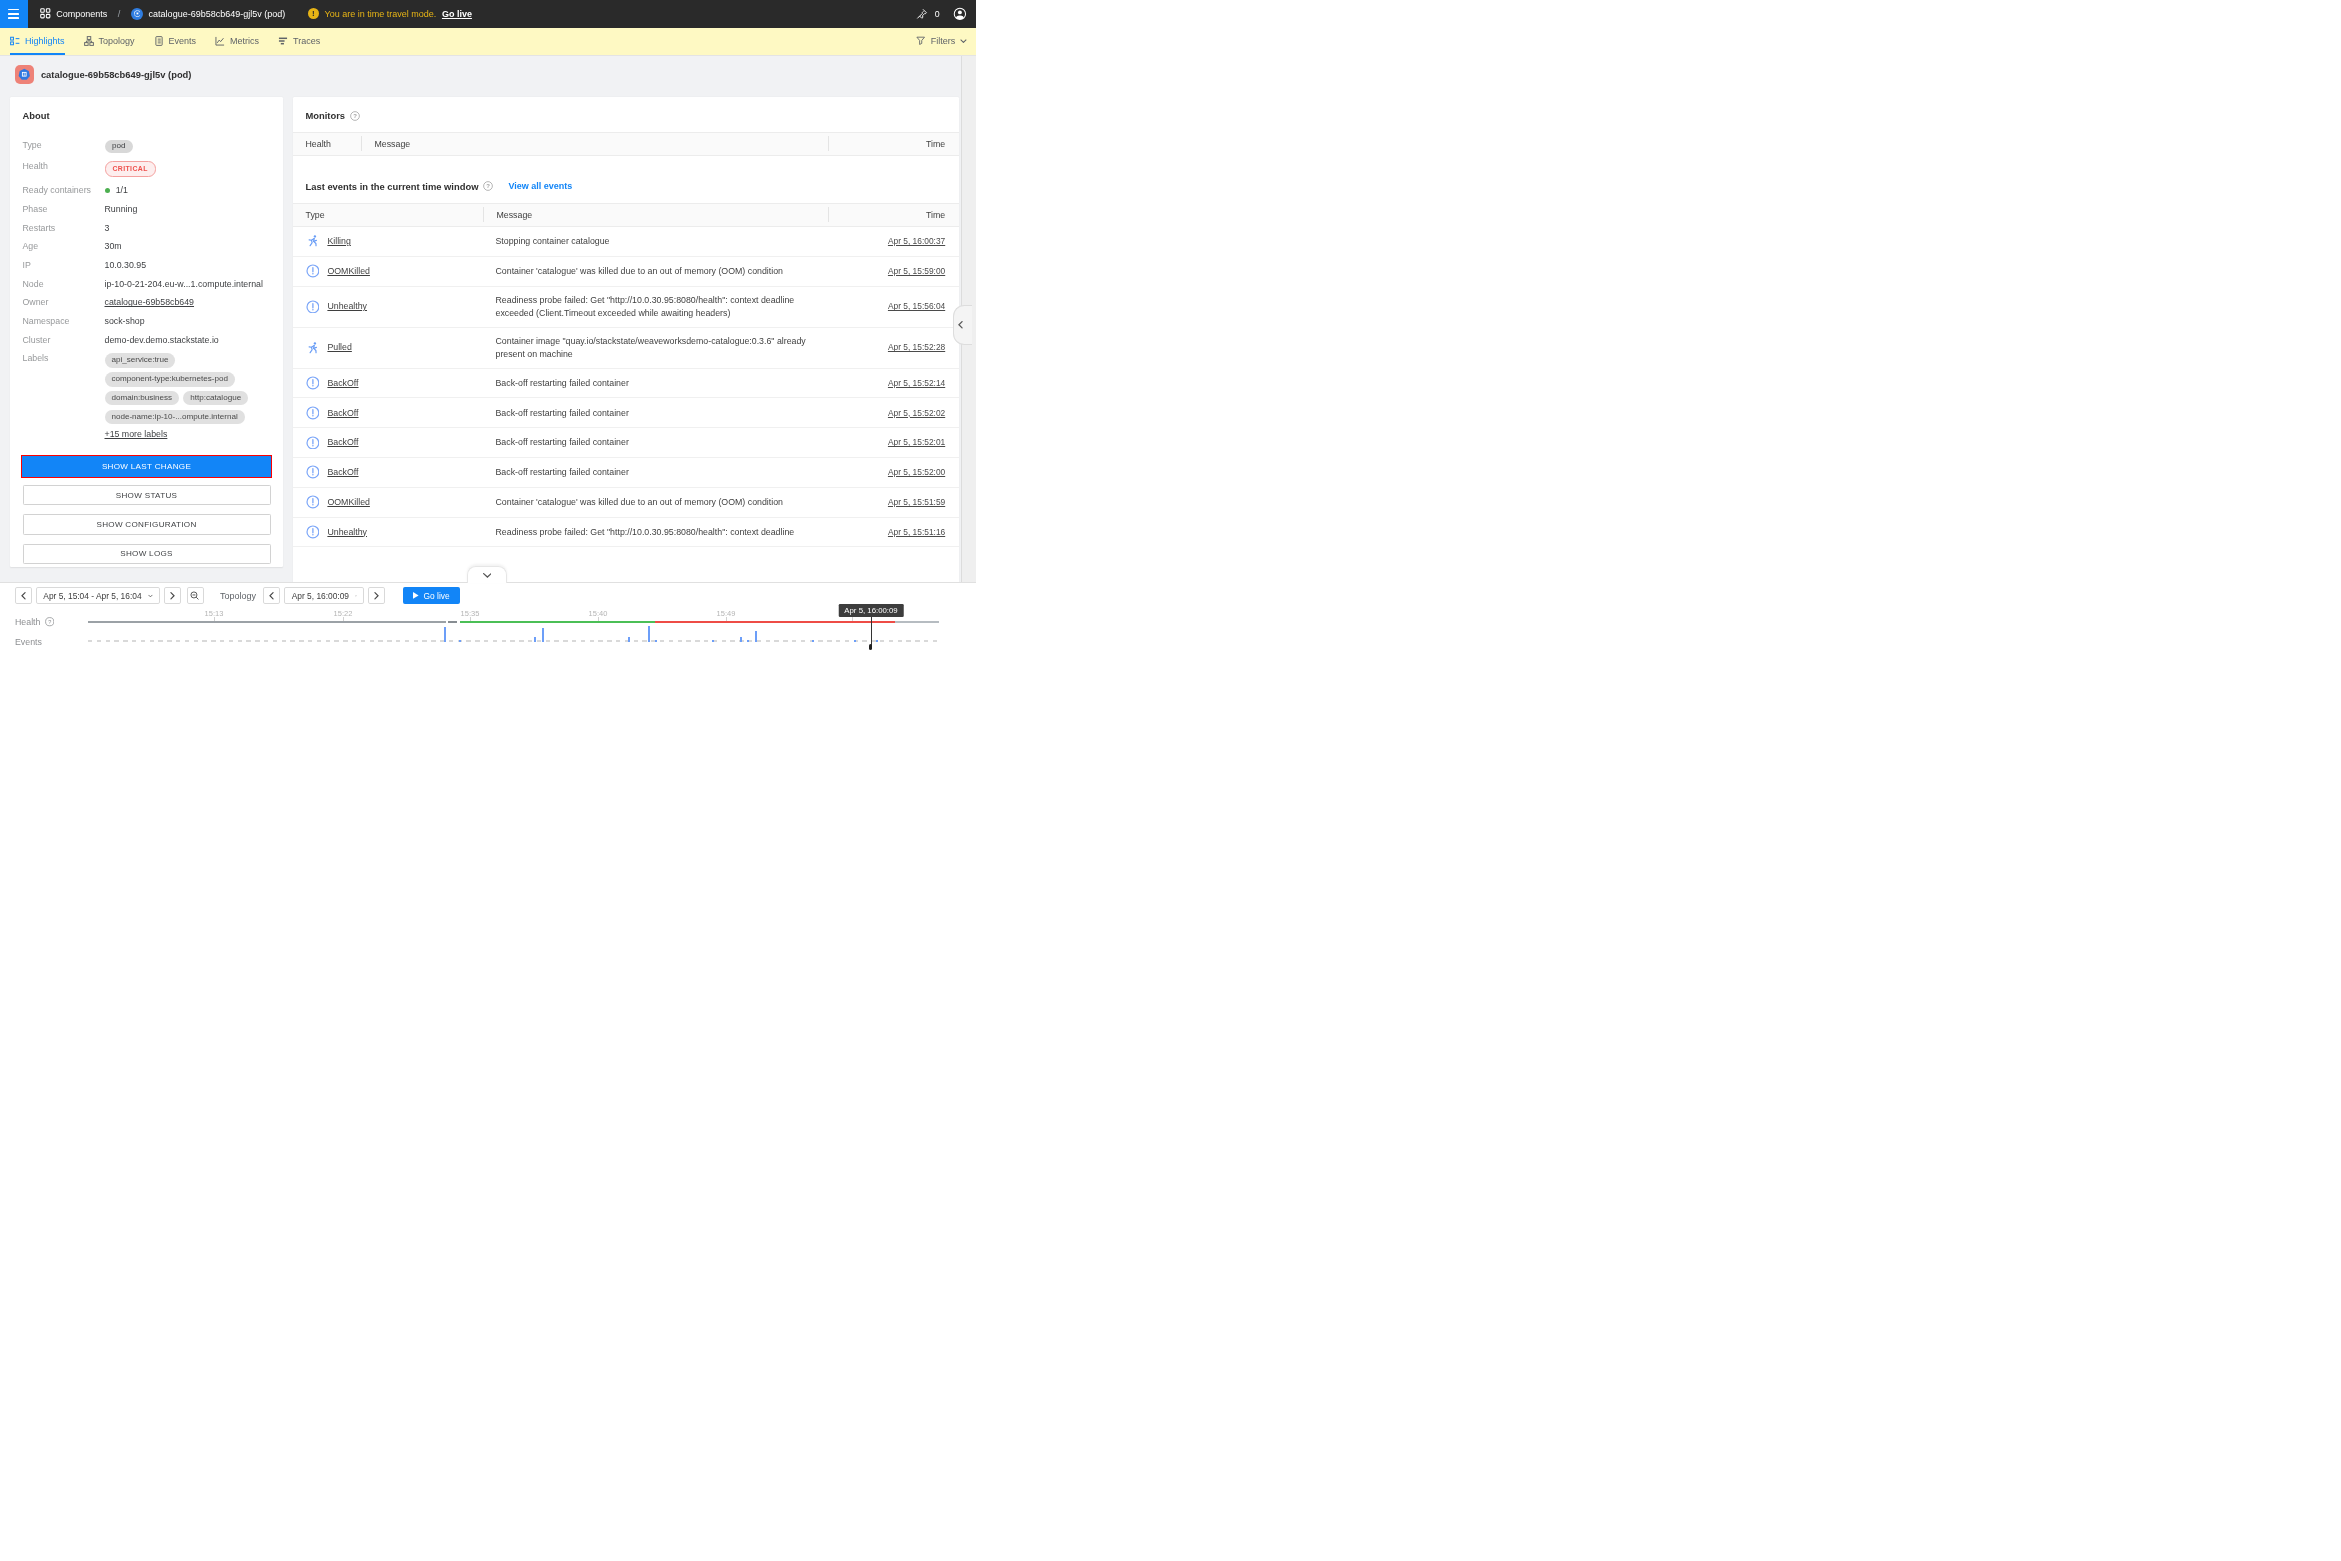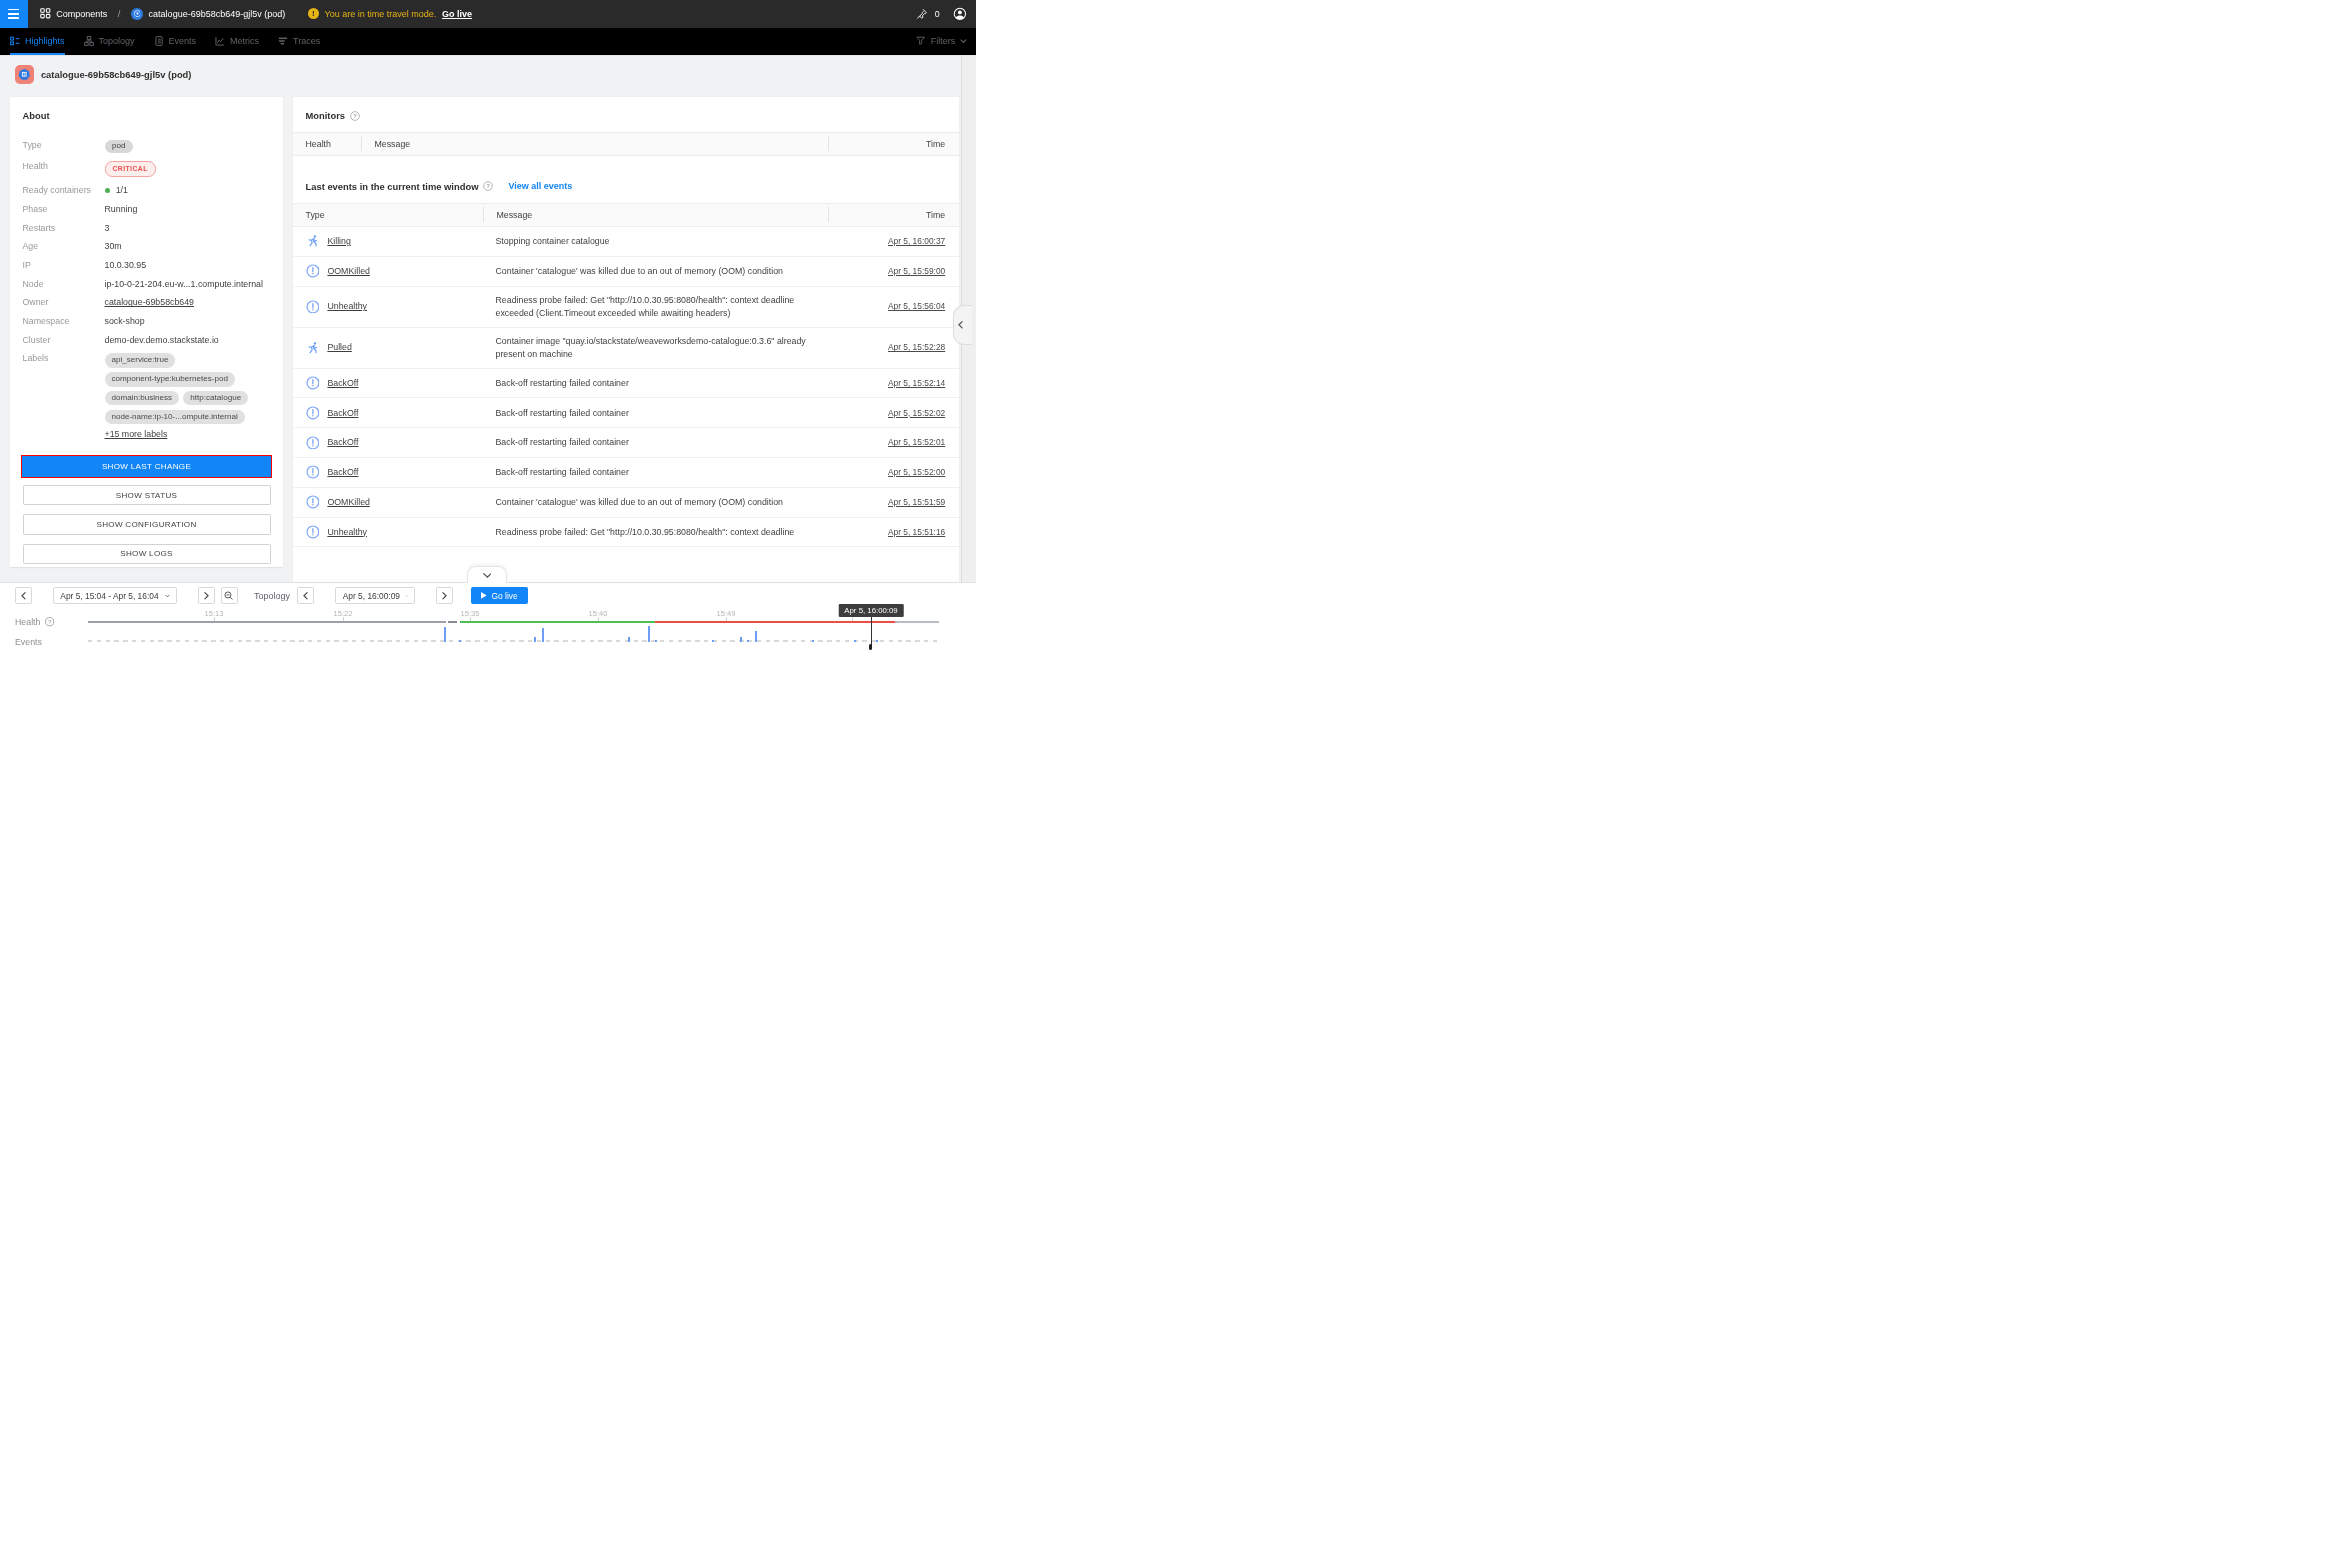--- a/index.html
+++ b/index.html
@@ -13,21 +13,21 @@
   .hamburger { width:27.5px; height:27.5px; background:#1285f7; display:flex; flex-direction:column; justify-content:center; align-items:center; gap:2.5px; cursor:pointer; }
   .hamburger span { display:block; width:10.6px; height:1.6px; background:#fff; border-radius:0.6px; }
   .crumb { display:flex; align-items:center; gap:5.6px; margin-left:12.5px; color:#fff; font-size:9px; }
   .crumb-sep { color:#9aa0a6; margin:0 5px; font-size:9.4px; }
   .pod-dot { width:12px; height:12px; border-radius:50%; background:#2f7de1; display:flex; align-items:center; justify-content:center; }
   .tt-warn { display:flex; align-items:center; gap:5.6px; margin-left:22.5px; font-size:9px; color:#e7b416; }
   .tt-warn .golive { color:#fff; font-weight:bold; text-decoration:underline; cursor:pointer; }
   .warn-ic { width:11.3px; height:11.3px; border-radius:50%; background:#e7b416; color:#2a2a2a; font-weight:bold; font-size:8.1px; display:flex; align-items:center; justify-content:center; }
   .topbar-right { margin-left:auto; display:flex; align-items:center; gap:6.3px; padding-right:8.8px; color:#fff; font-size:8.8px; }
   
-  .tabbar { position:absolute; top:27.5px; left:0; width:100%; height:28px; background:#000000; border-bottom:0.6px solid #e4e4e4; display:flex; align-items:center; z-index:19; }
+  .tabbar { position:absolute; top:27.5px; left:0; width:100%; height:28px; background:#fef9c3; border-bottom:0.6px solid #e4e4e4; display:flex; align-items:center; z-index:19; }
   .tabs { display:flex; align-items:center; gap:19px; margin-left:10px; height:100%; }
   .tab { display:flex; align-items:center; gap:5px; font-size:9px; color:#5f6368; height:100%; cursor:pointer; position:relative; }
   .tab.active { color:#1285f7; }
   .tab.active::after { content:""; position:absolute; left:0; right:0; bottom:0; height:1.9px; background:#1285f7; }
   .filters { position:absolute; right:8.8px; display:flex; align-items:center; gap:5px; color:#5f6368; font-size:9px; cursor:pointer; }
   
   .entity-head { position:absolute; top:65px; left:15px; display:flex; align-items:center; gap:6.9px; }
   .entity-ic { width:19px; height:19px; border-radius:5px; background:#ee8277; display:flex; align-items:center; justify-content:center; }
   .entity-title { font-size:9.4px; font-weight:bold; color:#303030; }
   
@@ -80,21 +80,21 @@
   .sec-pad { padding-left:12.5px; }
   
   .right-strip { position:absolute; top:56px; right:0; width:15px; height:526px; background:#efefef; border-left:0.6px solid #dcdcdc; z-index:8; }
   .strip-handle { position:absolute; top:249px; left:-9.4px; width:19px; height:40px; background:#f4f4f4; border:0.6px solid #ddd; border-right:none; border-radius:11.3px 0 0 11.3px; display:flex; align-items:center; justify-content:flex-start; padding-left:4.4px; cursor:pointer; }
   
   .bottom-panel { position:absolute; left:0; bottom:0; width:100%; height:69px; background:#fff; border-top:0.6px solid #e0e0e0; z-index:10; }
   .collapse-tab { position:absolute; left:467px; bottom:68px; width:40px; height:17px; background:#fff; border:0.6px solid #e6e6e6; border-bottom:none; border-radius:8.8px 8.8px 0 0; box-shadow:0 -1.3px 2.5px rgba(0,0,0,.05); display:flex; align-items:center; justify-content:center; cursor:pointer; z-index:11; }
   .controls { position:absolute; top:4.4px; left:15px; display:flex; align-items:center; height:17px; }
   .btn-sq { width:17px; height:17px; border:0.6px solid #d9d9d9; border-radius:1.9px; background:#fff; display:flex; align-items:center; justify-content:center; cursor:pointer; }
   .dropdown { height:17px; border:0.6px solid #d9d9d9; border-radius:1.9px; background:#fff; display:flex; align-items:center; justify-content:space-between; padding:0 6.3px; font-size:8.4px; color:#3c3c3c; cursor:pointer; gap:6.3px; white-space:nowrap; }
-  .ctl-gap { margin-left:21px; }
+  .ctl-gap { margin-left:4px; }
   .topo-label { color:#5f6368; font-size:9px; margin-left:16.3px; }
   .go-live { height:17px; background:#1285f7; border:none; border-radius:1.9px; color:#fff; font-size:8.4px; display:flex; align-items:center; gap:5px; padding:0 10px; margin-left:17.5px; cursor:pointer; font-family:inherit; }
   .lane-label { position:absolute; left:15px; display:flex; align-items:center; gap:4.4px; color:#8d8f92; font-size:8.8px; }
   .tick-label { position:absolute; top:26px; transform:translateX(-50%); font-size:7.5px; color:#b4b4b4; }
   .tick-mark { position:absolute; top:34px; width:0.6px; height:4.4px; background:#d0d0d0; }
   .hseg { position:absolute; top:38px; height:1.9px; }
   .ebaseline { position:absolute; top:57px; height:1.9px; left:88px; width:851px;
     background:repeating-linear-gradient(90deg,#d9d9d9 0 4.4px,transparent 4.4px 8.8px); }
   .ebar { position:absolute; width:2.2px; background:#6c9ef8; bottom:10px; }
   #event-bars { position:absolute; left:0; top:0; width:100%; height:69px; }

